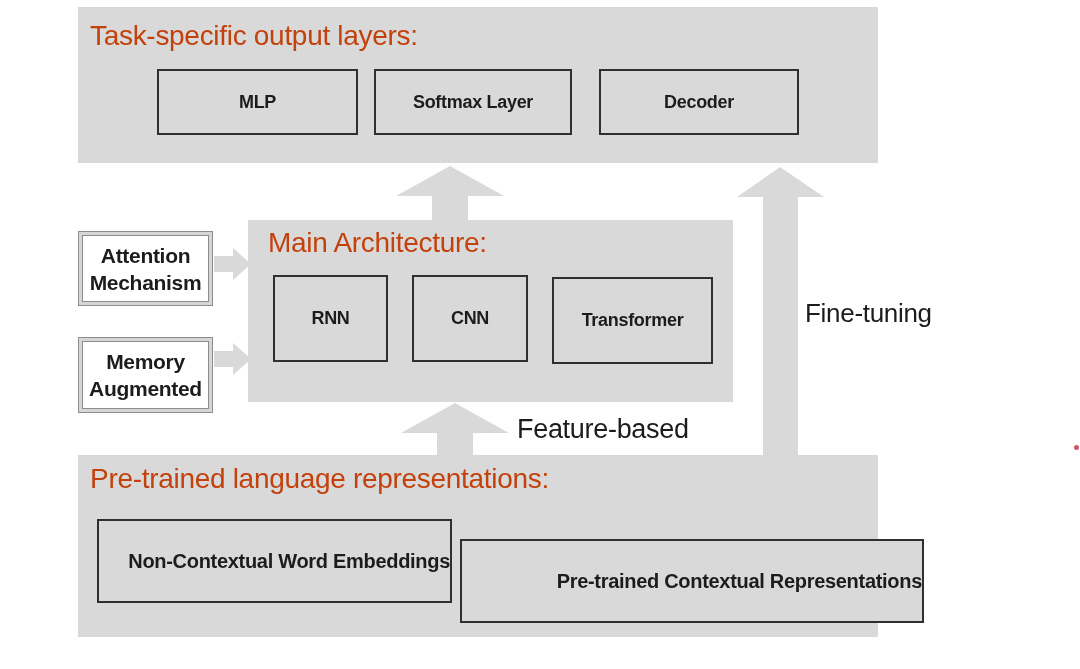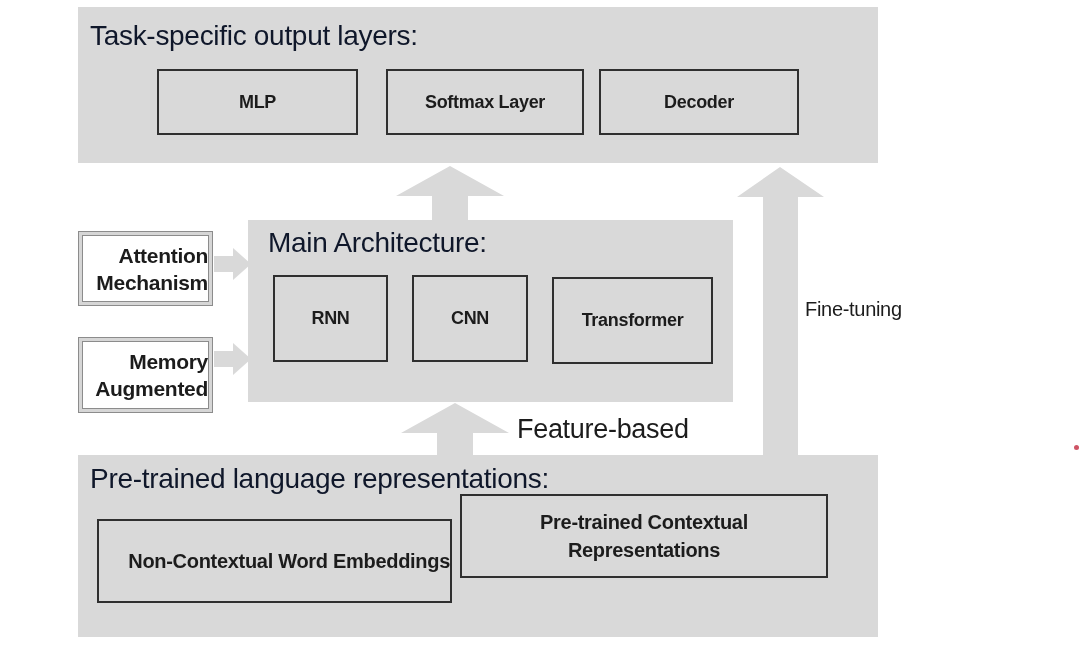--- a/index.html
+++ b/index.html
@@ -13,21 +13,21 @@
     overflow: hidden;
   }
   .panel {
     position: absolute;
     background: #d9d9d9;
   }
   .panel-title {
     position: absolute;
     font-size: 28px;
     font-weight: 400;
-    color: #0f172a;
+    color: #c2410c;
     white-space: nowrap;
     letter-spacing: -0.3px;
   }
   .node {
     position: absolute;
     background: #d9d9d9;
     border: 2px solid #2f2f2f;
     display: flex;
     align-items: center;
     justify-content: center;
@@ -36,21 +36,21 @@
     letter-spacing: -0.3px;
     text-align: center;
   }
   .module {
     position: absolute;
     background: #ffffff;
     border: 1px solid #8c8c8c;
     box-shadow: 0 0 0 3px #d6d6d6, 0 0 0 4px #8c8c8c;
     display: flex;
     flex-direction: column;
-    align-items: flex-end;
+    align-items: center;
     justify-content: center;
     font-weight: 700;
     font-size: 21px;
     line-height: 27px;
     text-align: center;
     letter-spacing: -0.3px;
   }
   .embed-node {
     position: absolute;
     background: #d9d9d9;
@@ -64,21 +64,21 @@
     line-height: 28px;
     text-align: center;
     letter-spacing: -0.3px;
   }
   .float-label {
     position: absolute;
     white-space: nowrap;
     color: #1c1c1c;
     letter-spacing: -0.3px;
   }
-  #fine-tuning-label { font-size: 20px; }
+  #fine-tuning-label { font-size: 26px; }
   #feature-based-label { font-size: 27px; }
   svg.arrow-layer {
     position: absolute;
     left: 0; top: 0;
     width: 1080px; height: 669px;
   }
   .arrow { fill: #d9d9d9; }
   .red-dot {
     position: absolute;
     width: 5px; height: 5px;
@@ -96,21 +96,21 @@
     <polygon class="arrow" points="432,220 432,196 396,196 450,166 504,196 468,196 468,220"></polygon>
     <polygon class="arrow" points="437,456 437,433 401,433 455,403 509,433 473,433 473,456"></polygon>
     <polygon class="arrow" points="763,456 763,197 737,197 780,167 824,197 798,197 798,456"></polygon>
     <polygon class="arrow" points="214,256 233,256 233,248 251,264 233,280 233,272 214,272"></polygon>
     <polygon class="arrow" points="214,351 233,351 233,343 251,359 233,375 233,367 214,367"></polygon>
   </svg>
 
   <div class="panel" style="left:78px; top:7px; width:800px; height:156px;"></div>
   <div class="panel-title" style="left:90px; top:20px;">Task-specific output layers:</div>
   <div class="node" style="left:157px; top:69px; width:201px; height:66px;">MLP</div>
-  <div class="node" style="left:386px; top:69px; width:198px; height:66px;">Softmax Layer</div>
+  <div class="node" style="left:374px; top:69px; width:198px; height:66px;">Softmax Layer</div>
   <div class="node" style="left:599px; top:69px; width:200px; height:66px;">Decoder</div>
 
   <div class="panel" style="left:248px; top:220px; width:485px; height:182px;"></div>
   <div class="panel-title" style="left:268px; top:227px;">Main Architecture:</div>
   <div class="node" style="left:273px; top:275px; width:115px; height:87px;">RNN</div>
   <div class="node" style="left:412px; top:275px; width:116px; height:87px;">CNN</div>
   <div class="node" style="left:552px; top:277px; width:161px; height:87px;">Transformer</div>
 
   <div class="module" style="left:82px; top:235px; width:127px; height:67px;">
     <span>Attention</span>
@@ -122,19 +122,19 @@
   </div>
 
   <div class="float-label" id="feature-based-label" style="left:517px; top:414px;">Feature-based</div>
   <div class="float-label" id="fine-tuning-label" style="left:805px; top:298px;">Fine-tuning</div>
 
   <div class="panel" style="left:78px; top:455px; width:800px; height:182px;"></div>
   <div class="panel-title" style="left:90px; top:463px;">Pre-trained language representations:</div>
   <div class="embed-node" style="left:97px; top:519px; width:355px; height:84px;">
     <span>Non-Contextual Word Embeddings</span>
   </div>
-  <div class="embed-node" style="left:460px; top:494px; width:368px; height:84px;">
+  <div class="embed-node" style="left:460px; top:539px; width:464px; height:84px;">
     <span>Pre-trained Contextual Representations</span>
   </div>
 
   <div class="red-dot" style="left:1074px; top:445px;"></div>
 
 </div>
 
 </body></html>

